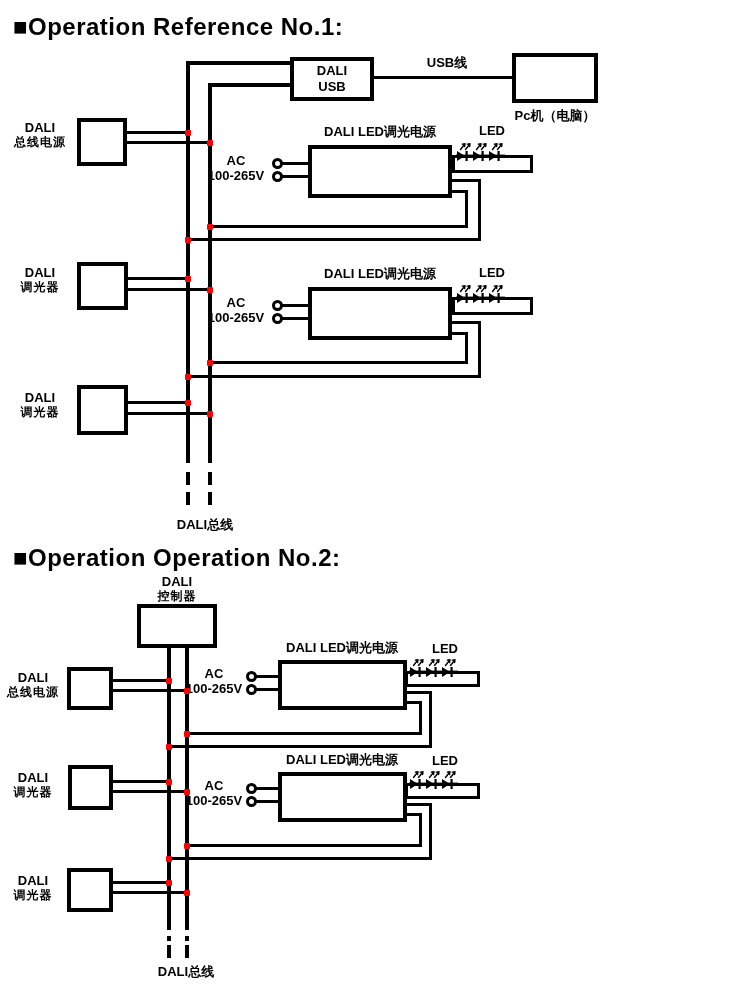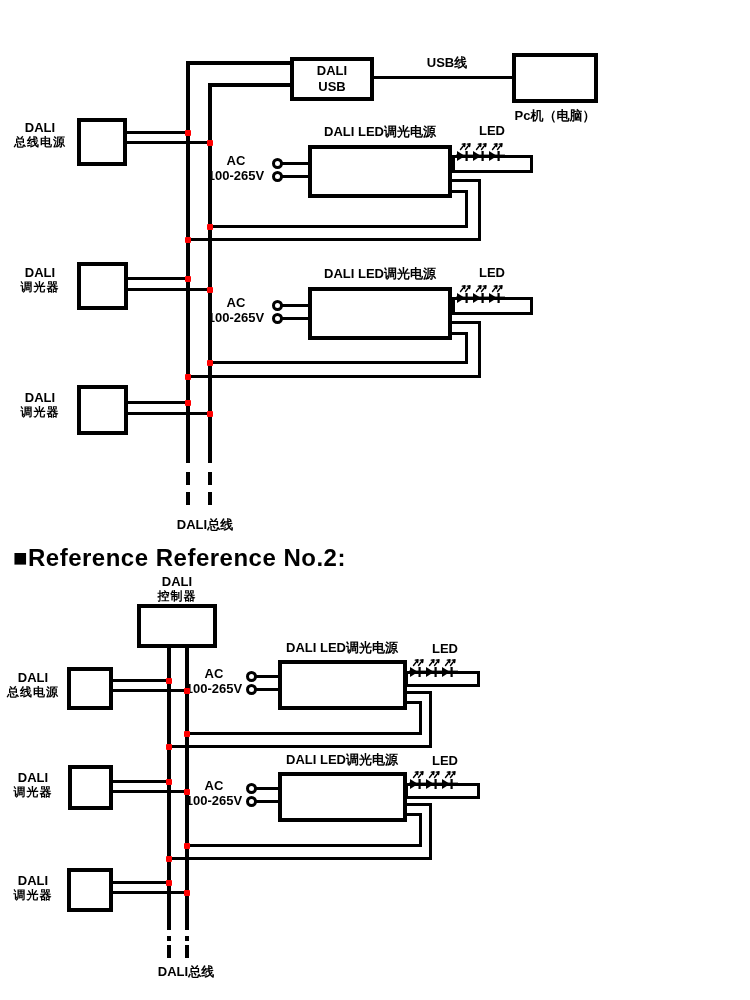--- a/index.html
+++ b/index.html
@@ -45,20 +45,21 @@
         <rect x="9.5" y="11" width="2.2" height="10" fill="#000"></rect>
         <path d="M4.5 9.5 L9 3.8 M9 3.8 l-2.7 .3 M9 3.8 l-.4 2.7" stroke="#000" stroke-width="1.4" fill="none" stroke-linecap="round"></path>
         <path d="M9.5 9.5 L14 3.8 M14 3.8 l-2.7 .3 M14 3.8 l-.4 2.7" stroke="#000" stroke-width="1.4" fill="none" stroke-linecap="round"></path>
       </g>
     </symbol>
   </defs>
 </svg>
 
 <div class="canvas">
 
+  <div class="title" style="left:13px;top:13px;">■Operation Reference No.1:</div>
 
   <div class="hline thick" style="left:186px;top:61px;width:106px;"></div>
   <div class="hline thick" style="left:208px;top:83px;width:84px;"></div>
   <div class="vline bus" style="left:186px;top:61px;height:402px;"></div>
   <div class="vline bus" style="left:208px;top:83px;height:380px;"></div>
   <div class="vline bus" style="left:186px;top:472px;height:13px;"></div>
   <div class="vline bus" style="left:186px;top:492px;height:13px;"></div>
   <div class="vline bus" style="left:208px;top:472px;height:13px;"></div>
   <div class="vline bus" style="left:208px;top:492px;height:13px;"></div>
   <div class="lbl" style="left:160px;top:517px;width:90px;">DALI总线</div>
@@ -143,21 +144,21 @@
   <div class="lbl" style="left:8px;top:390px;width:64px;">
     <div>DALI</div>
     <div class="zh">调光器</div>
   </div>
   <div class="box" style="left:77px;top:385px;width:51px;height:50px;"></div>
   <div class="hline" style="left:128px;top:401px;width:62px;"></div>
   <div class="hline" style="left:128px;top:412px;width:84px;"></div>
   <div class="dot" style="left:185px;top:400px;"></div>
   <div class="dot" style="left:207px;top:411px;"></div>
 
-  <div class="title" style="left:13px;top:544px;">■Reference Reference No.2:</div>
+  <div class="title" style="left:13px;top:544px;">■Operation Operation No.2:</div>
 
   <div class="lbl" style="left:145px;top:574px;width:64px;">
     <div>DALI</div>
     <div class="zh">控制器</div>
   </div>
   <div class="box" style="left:137px;top:604px;width:80px;height:44px;"></div>
 
   <div class="vline bus" style="left:167px;top:646px;height:284px;"></div>
   <div class="vline bus" style="left:185px;top:646px;height:284px;"></div>
   <div class="vline bus" style="left:167px;top:936px;height:5px;"></div>

